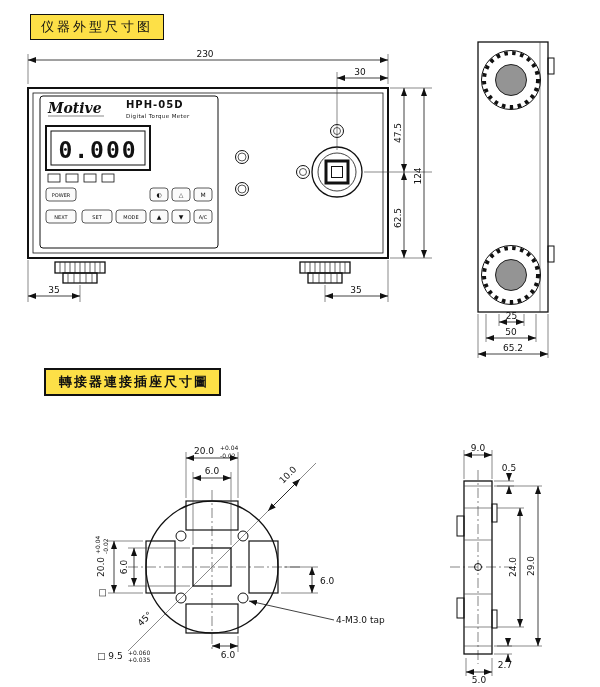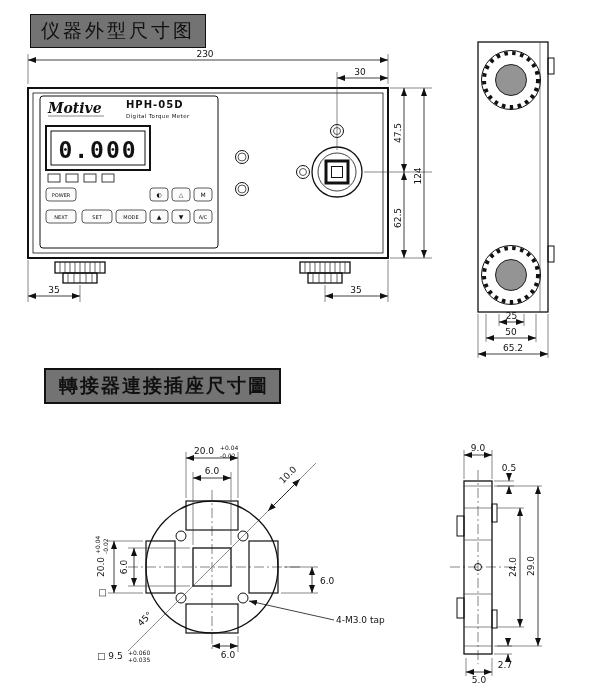--- a/index.html
+++ b/index.html
@@ -1,19 +1,19 @@
 <!DOCTYPE html>
 <html><head>
 <meta charset="utf-8">
 <style>
   html,body{margin:0;padding:0;background:#fff;}
   body{width:600px;height:687px;position:relative;overflow:hidden;
        font-family:"DejaVu Sans","Liberation Sans",sans-serif;color:#111;}
-  .title-box{position:absolute;border:1.5px solid #111;background:#737373;
-       padding:3px 10px;font-size:19px;letter-spacing:3px;white-space:nowrap;}
+  .title-box{position:absolute;border:1.5px solid #111;background:#fde047;
+       padding:3px 10px;font-size:13px;letter-spacing:3px;white-space:nowrap;}
   #title2{border-width:2px;font-weight:bold;letter-spacing:2px;padding-left:13px;}
   svg{position:absolute;left:0;top:0;}
   svg text{font-family:"DejaVu Sans","Liberation Sans",sans-serif;fill:#111;}
   .dim-text{font-size:9px;text-anchor:middle;}
   .tol{font-size:6px;text-anchor:start;}
   .note{font-size:9px;text-anchor:start;}
   .outline{fill:none;stroke:#111;}
   .thick{stroke-width:2;}
   .med{stroke-width:1.3;}
   .ext{stroke:#3a3a3a;stroke-width:0.6;fill:none;}

